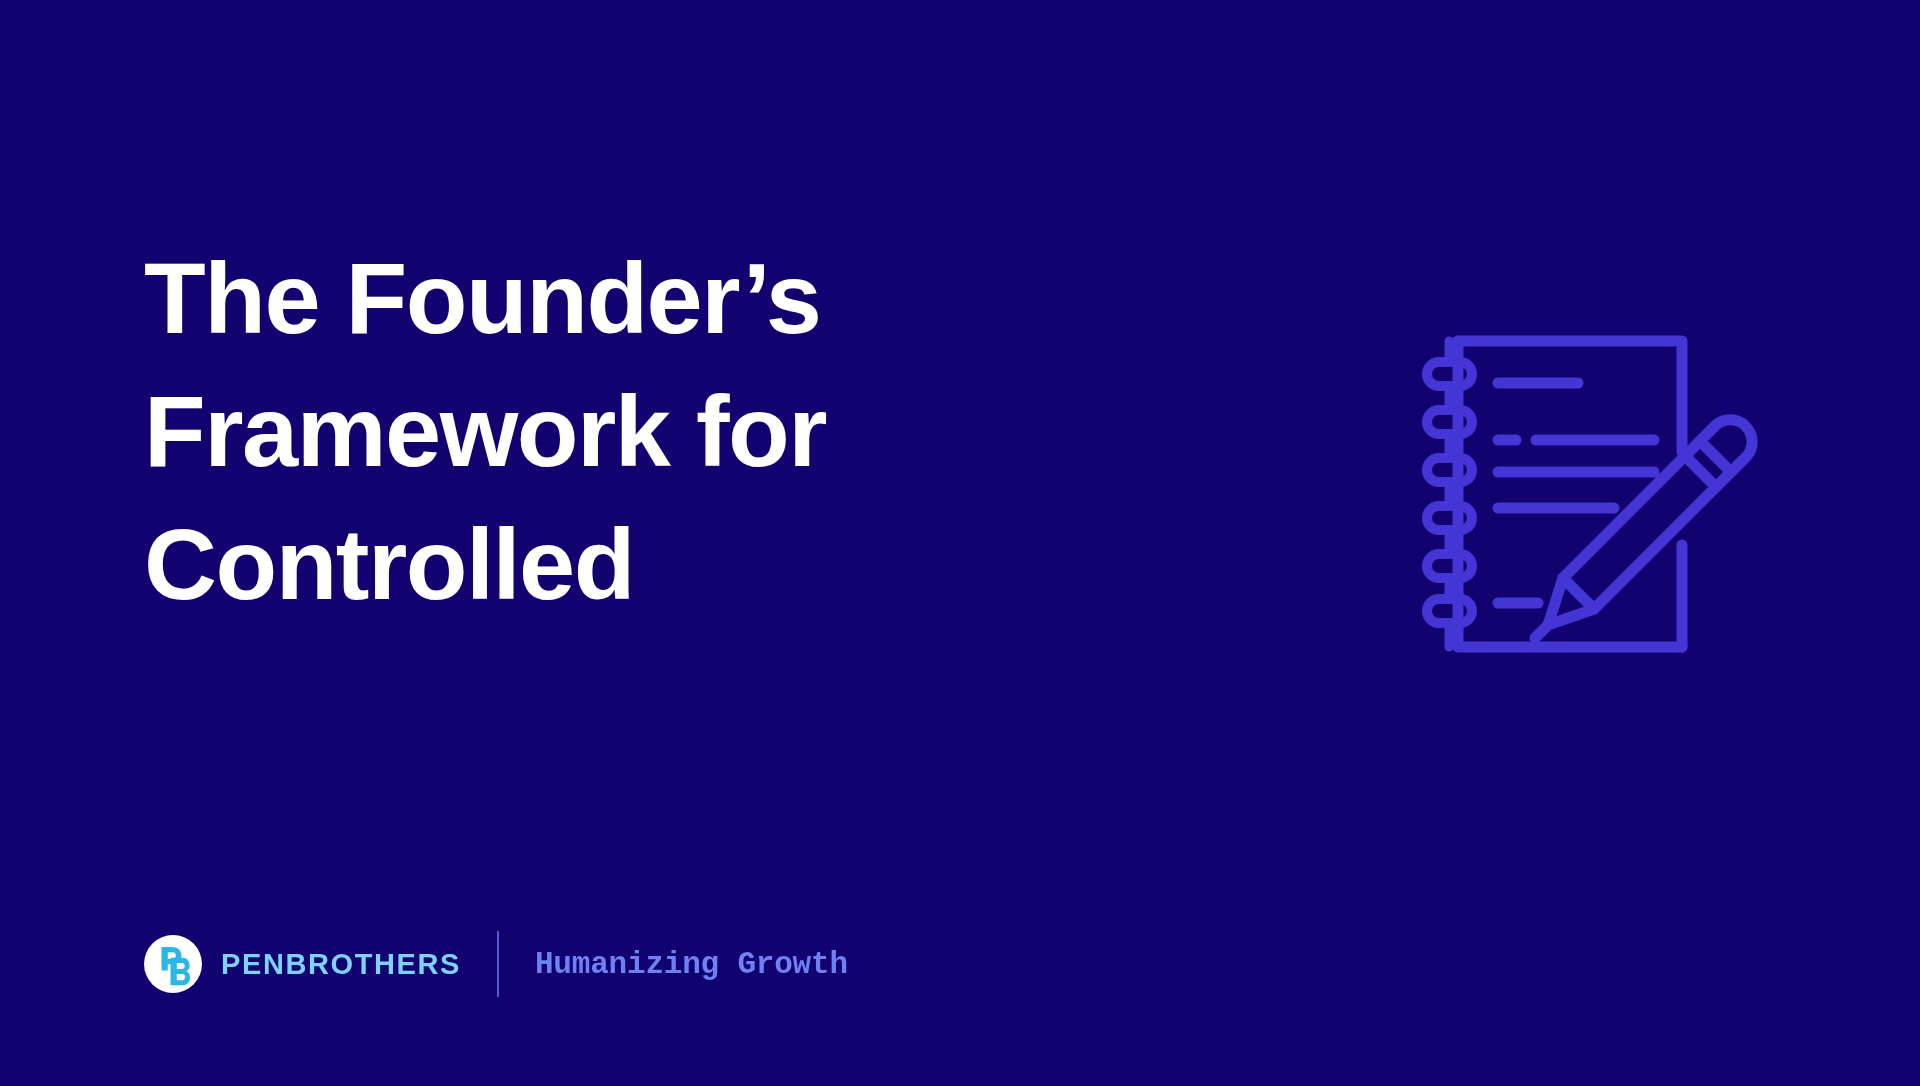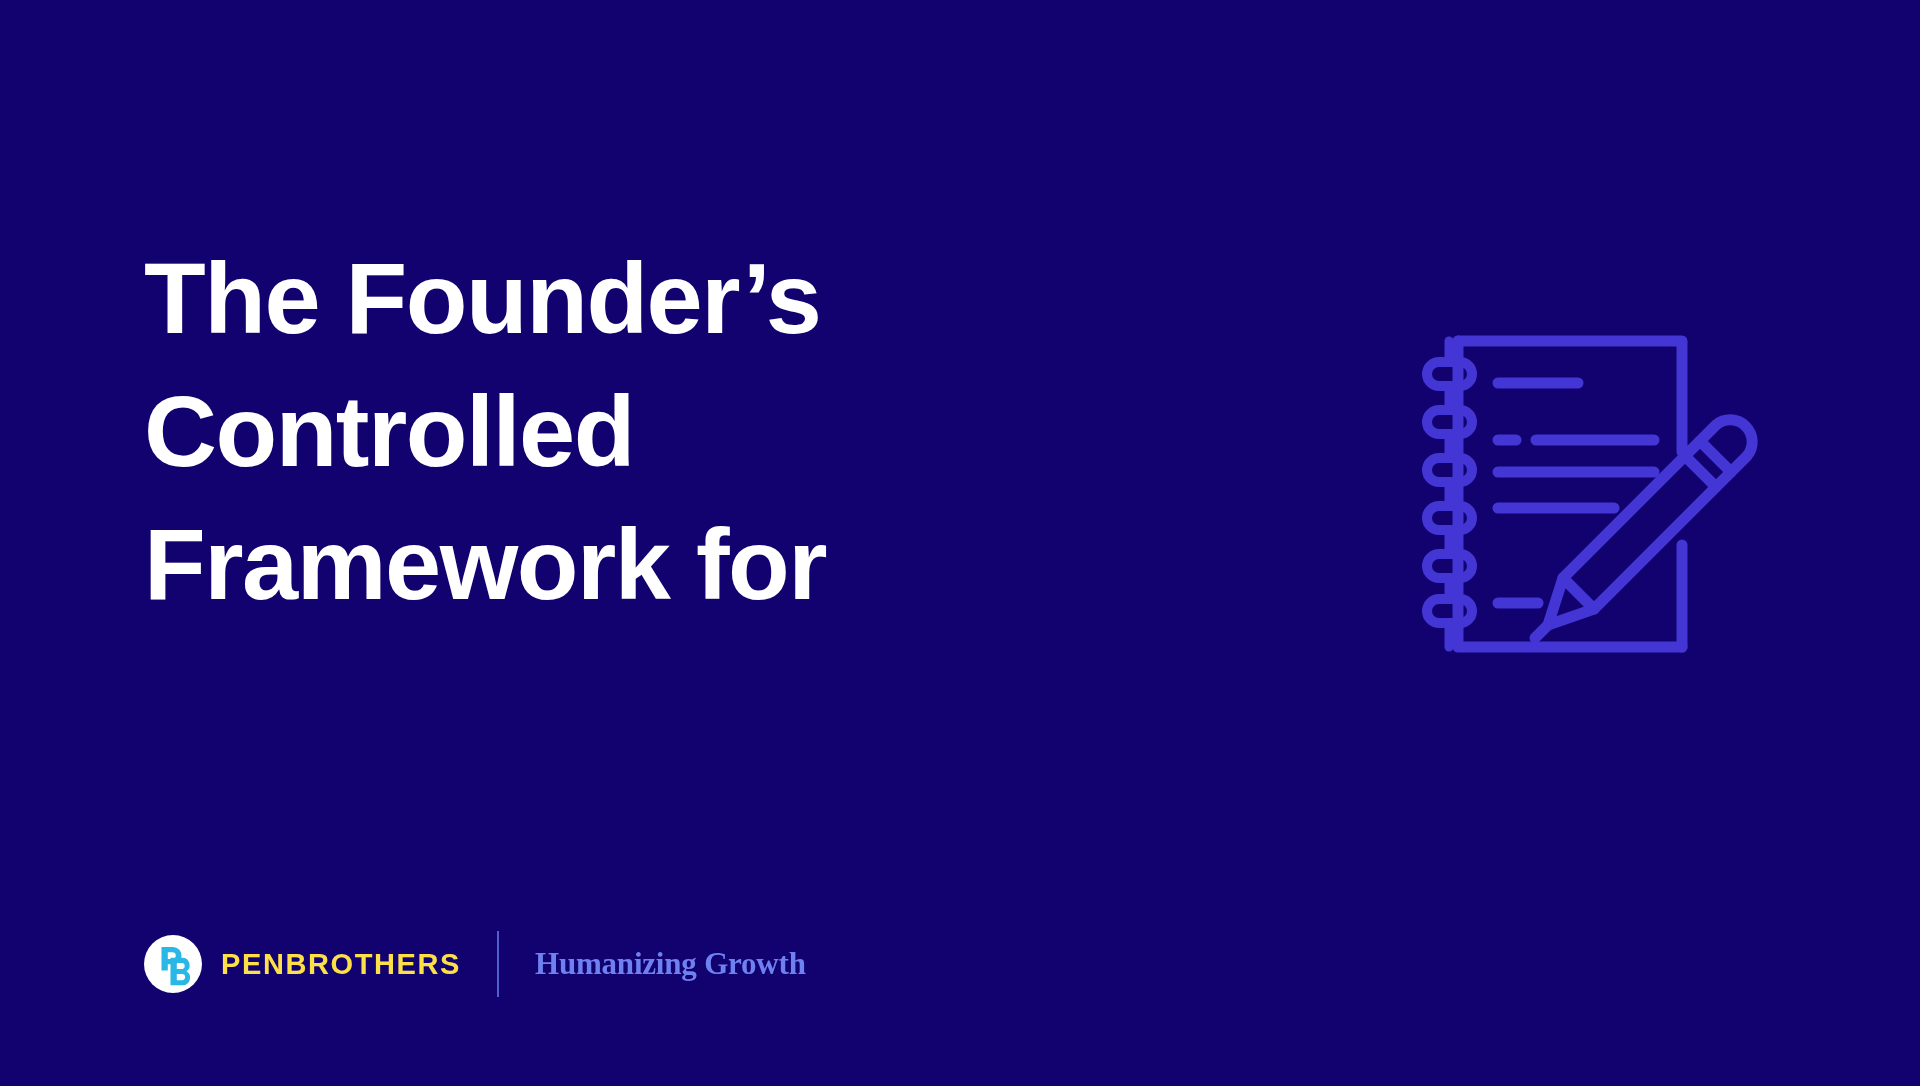--- a/index.html
+++ b/index.html
@@ -64,57 +64,57 @@
     border-radius: 50%;
     background: #ffffff;
     display: flex;
     align-items: center;
     justify-content: center;
     flex: 0 0 auto;
   }
   #logo-mark svg { display: block; }
 
   #brand-wordmark {
-    color: #fde047;
+    color: #7dd3fc;
     font-family: "Liberation Sans", sans-serif;
     font-size: 29px;
     font-weight: bold;
     letter-spacing: 1.6px;
     margin-left: 19px;
     white-space: nowrap;
   }
 
   #brand-divider {
     width: 2px;
     height: 66px;
     background: #5d6fe0;
     margin-left: 36px;
     margin-right: 36px;
     flex: 0 0 auto;
     opacity: 0.85;
   }
 
   #brand-tagline {
     color: #6f80f0;
-    font-family: Liberation Serif, serif;
+    font-family: Liberation Mono, monospace;
     font-size: 31px;
     font-weight: bold;
     letter-spacing: -0.2px;
     white-space: nowrap;
   }
 </style>
 </head>
 <body>
 
 <div id="slide">
 
   <div id="title-block">
     <span class="title-line">The Founder’s</span>
+    <span class="title-line">Framework for</span>
     <span class="title-line">Controlled</span>
-    <span class="title-line">Framework for</span>
   </div>
 
   <div id="notebook-icon">
     <svg viewBox="0 0 380 380" width="380" height="380" fill="none" stroke="#4336d4" stroke-width="11" stroke-linecap="round" stroke-linejoin="round">
 
       <path d="M58 41 L58 347 L282 347"></path>
       <path d="M58 41 L282 41 L282 152"></path>
       <path d="M282 245 L282 347"></path>
 
       <g stroke-width="10">

